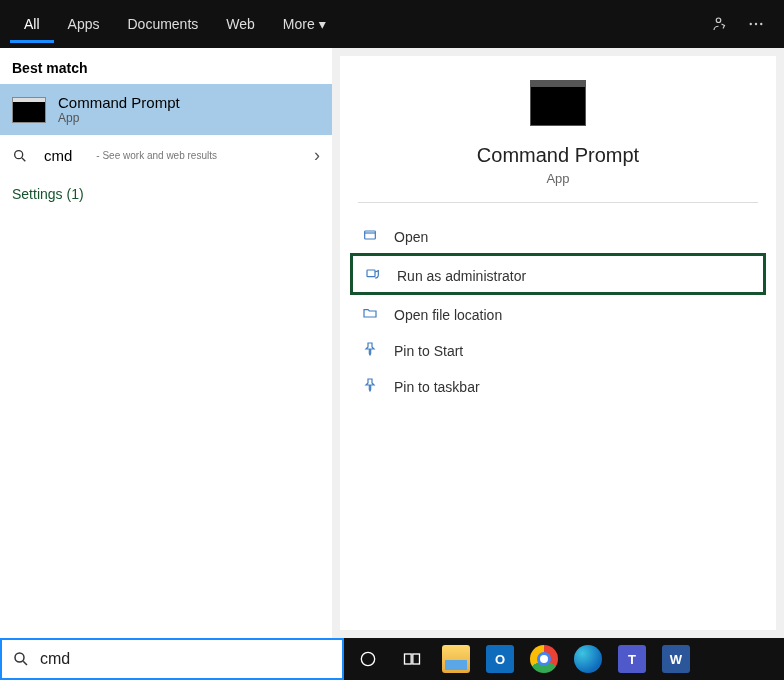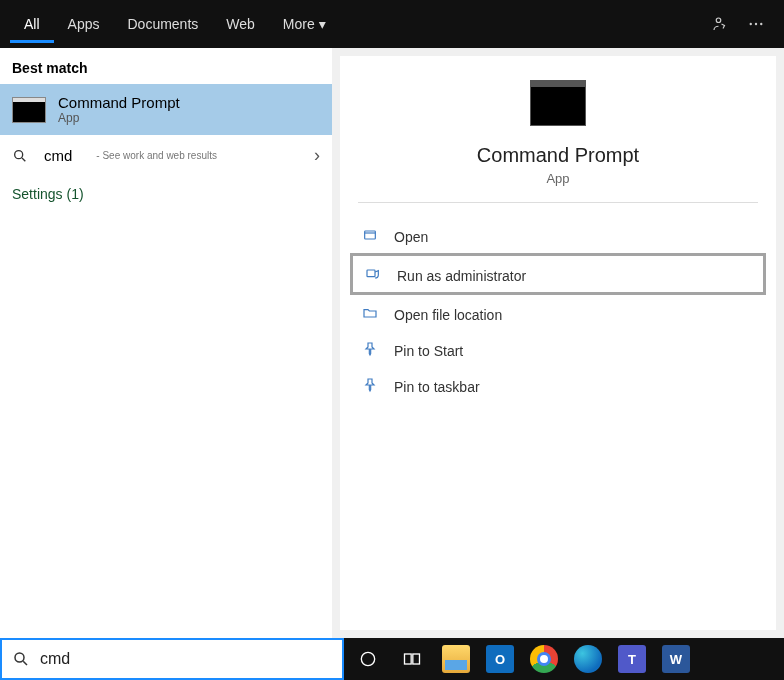--- a/index.html
+++ b/index.html
@@ -35,21 +35,21 @@
 
 .right { flex: 1; background: #fff; margin: 8px 8px 8px 8px; display: flex; flex-direction: column; align-items: stretch; }
 .detail-head { display: flex; flex-direction: column; align-items: center; padding: 24px 0 16px; border-bottom: 1px solid #ddd; margin: 0 18px; }
 .cmd-big { width: 56px; height: 46px; background: #000; border: 1px solid #555; position: relative; margin-bottom: 18px; }
 .cmd-big::before { content: ""; position: absolute; top: 0; left: 0; right: 0; height: 6px; background: #555; }
 .detail-title { font-size: 20px; color: #222; }
 .detail-sub { font-size: 13px; color: #666; margin-top: 4px; }
 .actions { padding: 14px 10px; }
 .action { display: flex; align-items: flex-end; gap: 14px; padding: 8px 10px; font-size: 14px; color: #333; cursor: pointer; }
 .action .ai { width: 20px; height: 20px; display: flex; align-items: center; justify-content: center; color: #407cc2; }
-.action.highlight { border: 3px solid #a3a3a3; }
+.action.highlight { border: 3px solid #14532d; }
 
 
 .searchrow { position: absolute; bottom: 0; left: 0; width: 344px; height: 42px; background: #fff; border: 2px solid #1a8cff; display: flex; align-items: center; padding: 0 10px; gap: 10px; }
 .searchrow .sicon { color: #333; }
 .searchrow input { border: none; outline: none; font-size: 16px; flex: 1; color: #222; }
 
 
 .taskbar { position: absolute; bottom: 0; left: 344px; right: 0; height: 42px; background: #111; display: flex; align-items: center; padding: 0 6px; gap: 8px; }
 .tbicon { width: 36px; height: 34px; display: flex; align-items: center; justify-content: center; cursor: pointer; border-radius: 2px; }
 .tbicon svg, .tbicon .glyph { color: #eee; }

